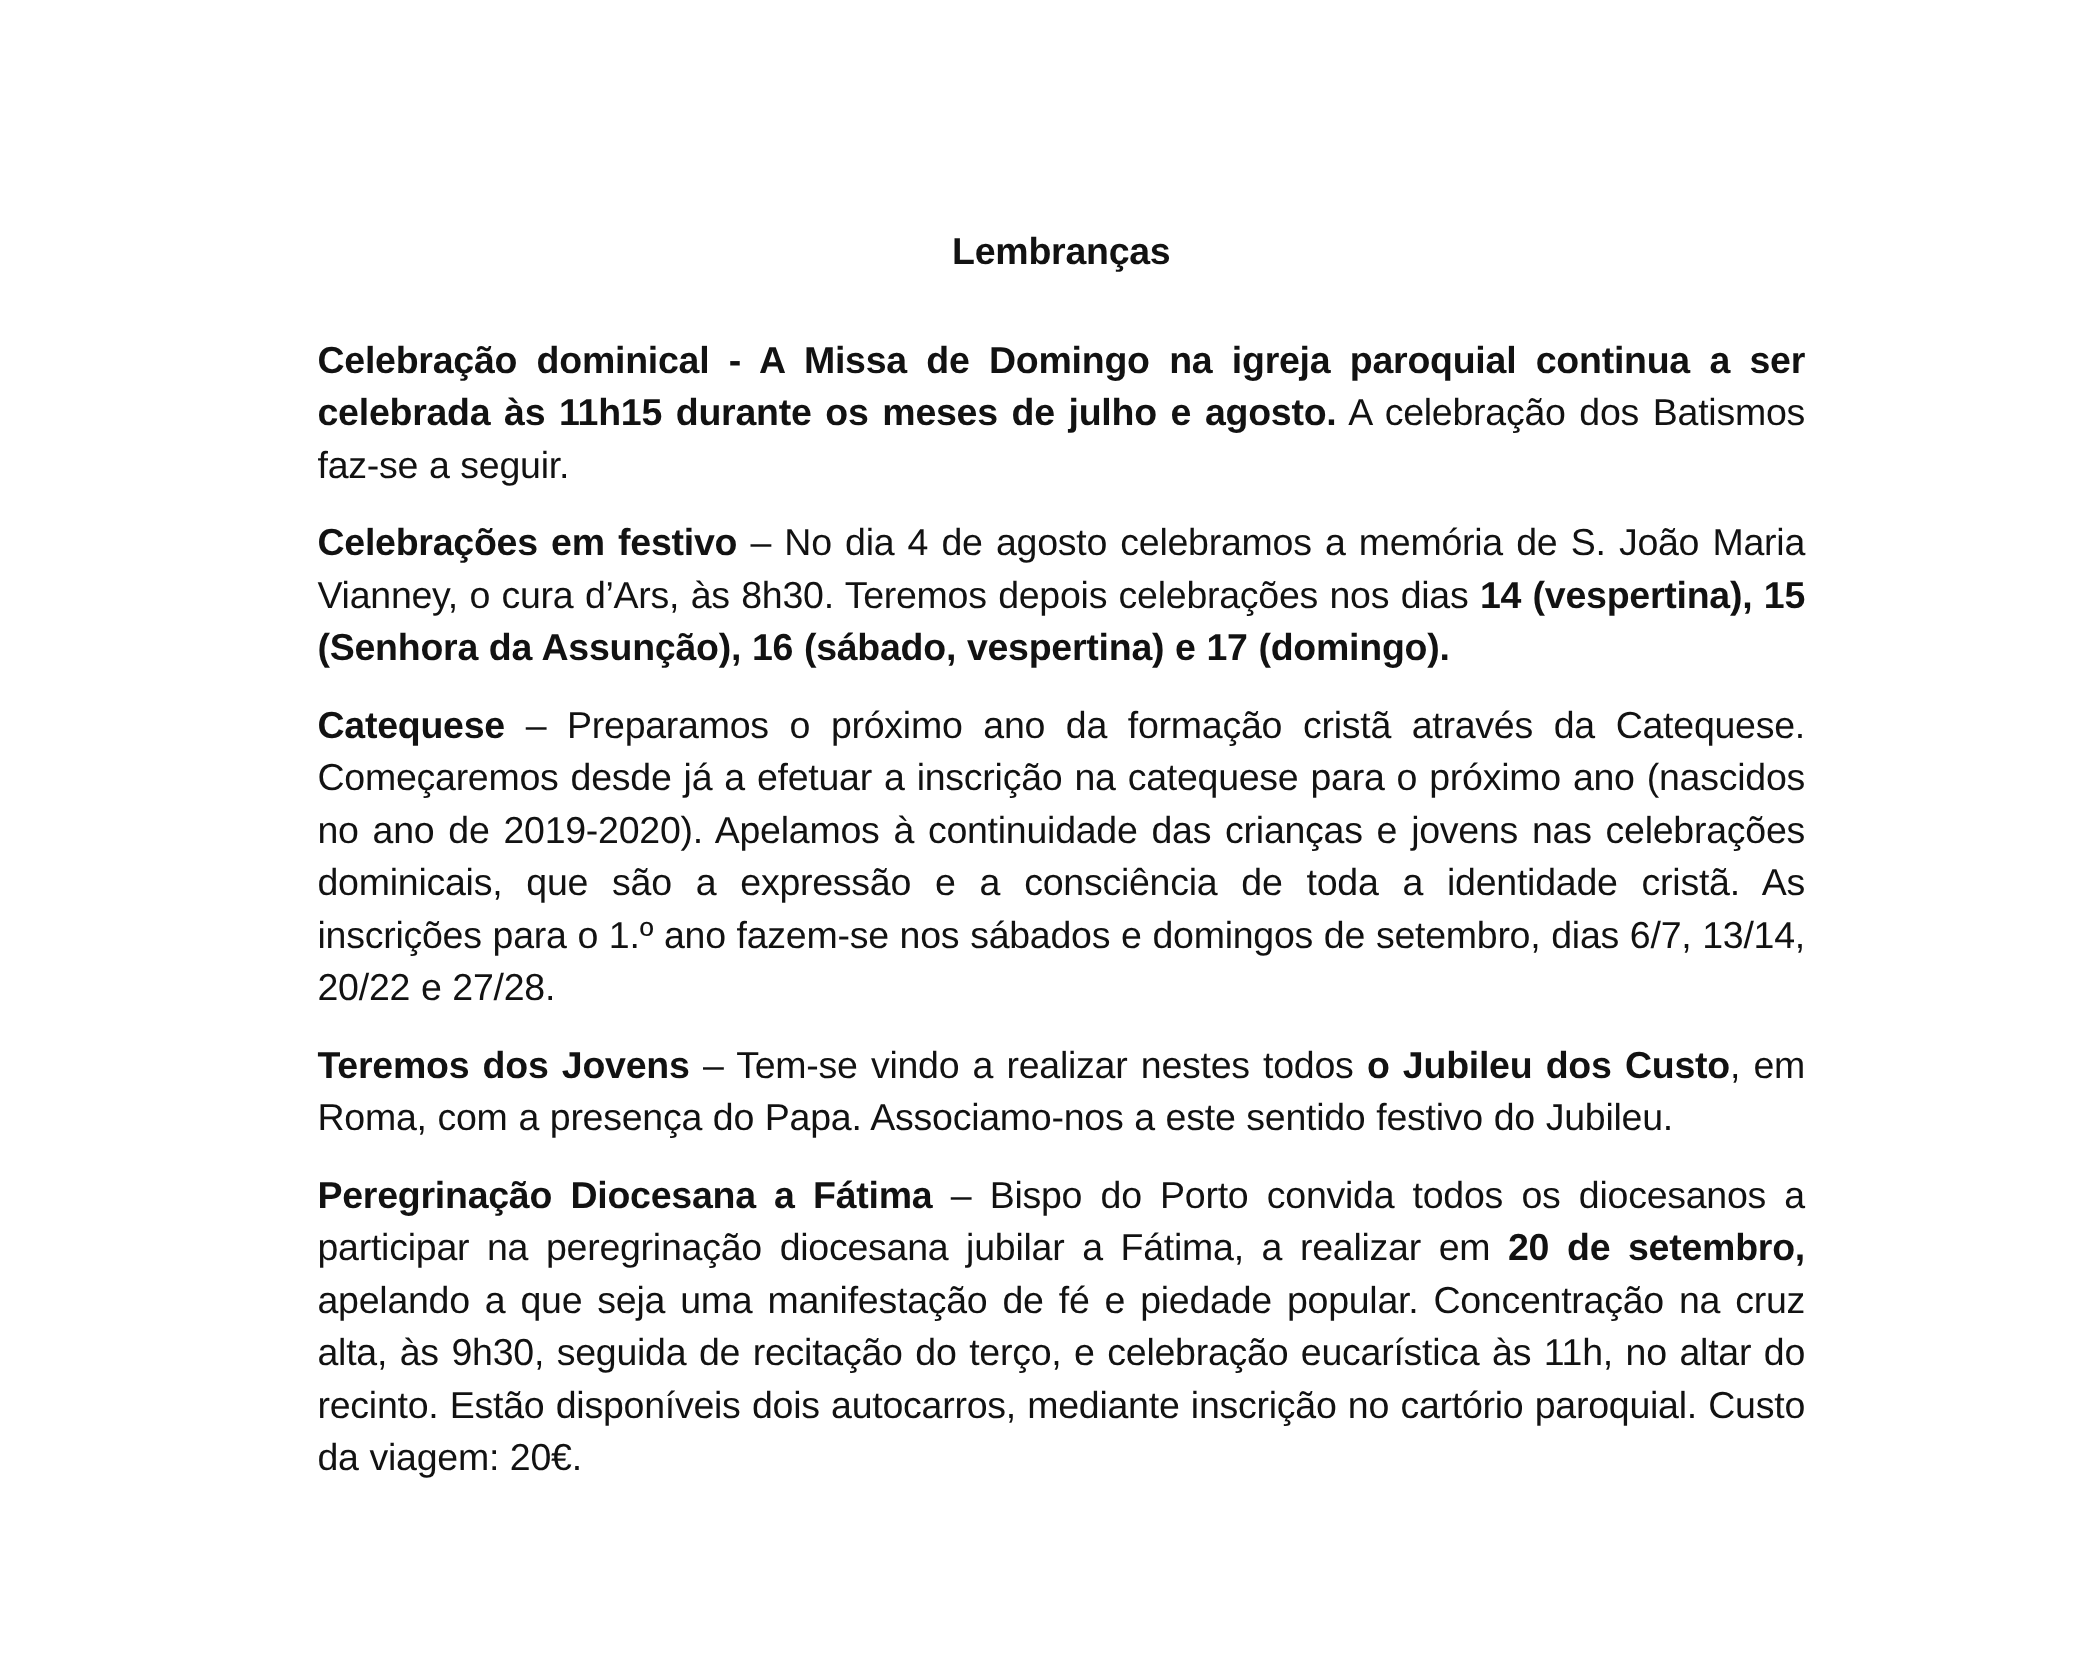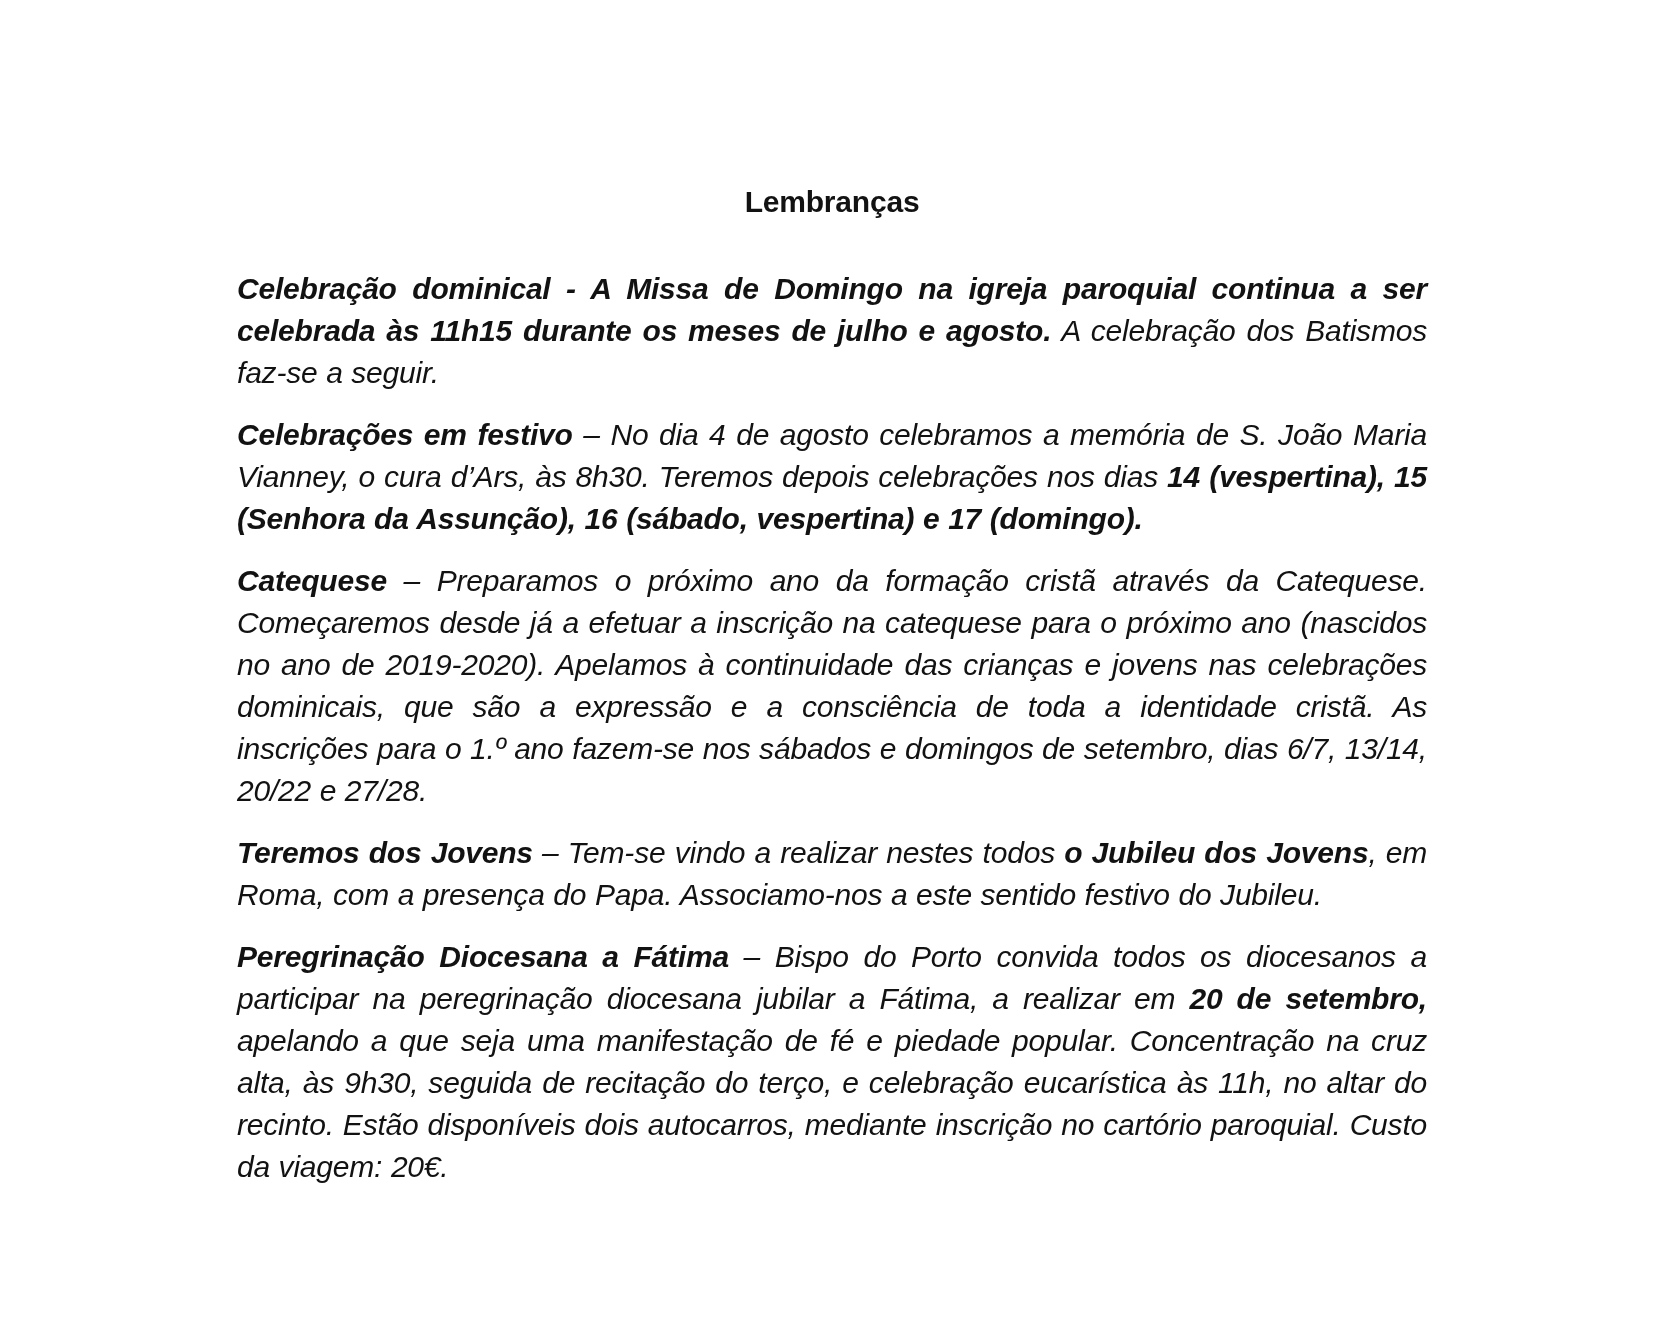--- a/index.html
+++ b/index.html
@@ -9,53 +9,52 @@
   body {
     width: 1666px;
     height: 1342px;
     background: #ffffff;
     font-family: "Liberation Sans", sans-serif;
     color: #121212;
     overflow: hidden;
   }
   .doc-page {
     position: absolute;
-    left: 237px;
+    left: 254px;
     top: 181px;
     width: 1190px;
   }
   .doc-title {
     font-size: 30px;
     font-weight: 700;
     line-height: 42px;
     text-align: center;
     margin: 0 0 45px 0;
     letter-spacing: -0.2px;
   }
   .doc-par {
     font-size: 30px;
     line-height: 42px;
     text-align: justify;
     margin: 0 0 20px 0;
     letter-spacing: -0.2px;
     word-spacing: 0.5px;
-    font-style: italic;
   }
   .doc-par b, .doc-par strong {
     font-weight: 700;
   }
 </style>
 </head>
 <body>
 
 <main class="doc-page">
   <h1 class="doc-title">Lembranças</h1>
 
   <p class="doc-par"><strong>Celebração dominical - A Missa de Domingo na igreja paroquial continua a ser celebrada às 11h15 durante os meses de julho e agosto.</strong><span> A celebração dos Batismos faz-se a seguir.</span></p>
 
   <p class="doc-par"><strong>Celebrações em festivo</strong><span> – No dia 4 de agosto celebramos a memória de S. João Maria Vianney, o cura d’Ars, às 8h30. Teremos depois celebrações nos dias </span><strong>14 (vespertina), 15 (Senhora da Assunção), 16 (sábado, vespertina) e 17 (domingo).</strong></p>
 
   <p class="doc-par"><strong>Catequese</strong><span> – Preparamos o próximo ano da formação cristã através da Catequese. Começaremos desde já a efetuar a inscrição na catequese para o próximo ano (nascidos no ano de 2019-2020). Apelamos à continuidade das crianças e jovens nas celebrações dominicais, que são a expressão e a consciência de toda a identidade cristã. As inscrições para o 1.º ano fazem-se nos sábados e domingos de setembro, dias 6/7, 13/14, 20/22 e 27/28.</span></p>
 
-  <p class="doc-par"><strong>Teremos dos Jovens</strong><span> – Tem-se vindo a realizar nestes todos </span><strong>o Jubileu dos Jovens</strong><span>, em Roma, com a presença do Papa. Associamo-nos a este sentido festivo do Jubileu.</span></p>
+  <p class="doc-par"><strong>Teremos dos Jovens</strong><span> – Tem-se vindo a realizar nestes todos </span><strong>o Jubileu dos Custo</strong><span>, em Roma, com a presença do Papa. Associamo-nos a este sentido festivo do Jubileu.</span></p>
 
   <p class="doc-par"><strong>Peregrinação Diocesana a Fátima</strong><span> – Bispo do Porto convida todos os diocesanos a participar na peregrinação diocesana jubilar a Fátima, a realizar em </span><strong>20 de setembro,</strong><span> apelando a que seja uma manifestação de fé e piedade popular. Concentração na cruz alta, às 9h30, seguida de recitação do terço, e celebração eucarística às 11h, no altar do recinto. Estão disponíveis dois autocarros, mediante inscrição no cartório paroquial. Custo da viagem: 20€.</span></p>
 </main>
 
 </body></html>

